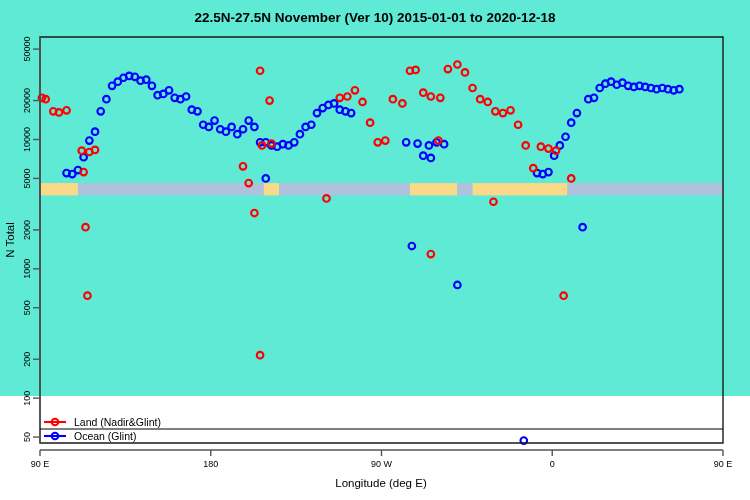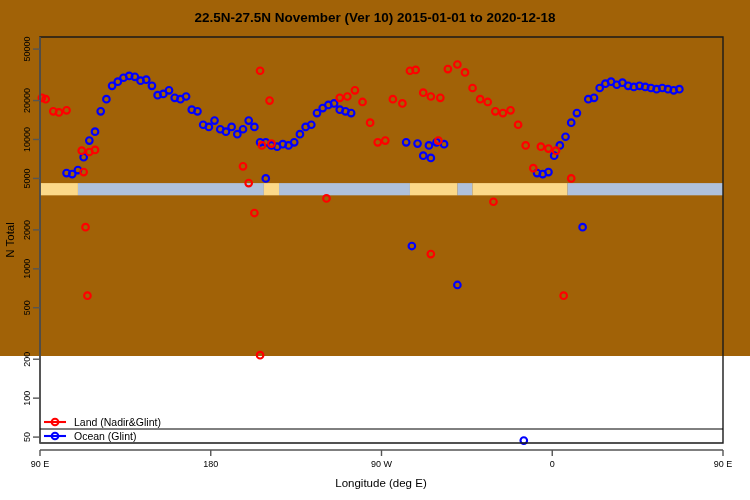--- a/index.html
+++ b/index.html
@@ -9,22 +9,22 @@
   }
   body {
     width: 750px;
     height: 500px;
     font-family: "Liberation Sans", sans-serif;
     overflow: hidden;
   }
   #stage {
     position: relative;
     width: 750px;
-    height: 356px;
-    background: #a16207;
+    height: 396px;
+    background: #5eead4;
   }
   #plot-svg {
     position: absolute;
     left: 0;
     top: 0;
     display: block;
   }
   .chart-title {
     font-size: 13.5px;
     font-weight: bold;

